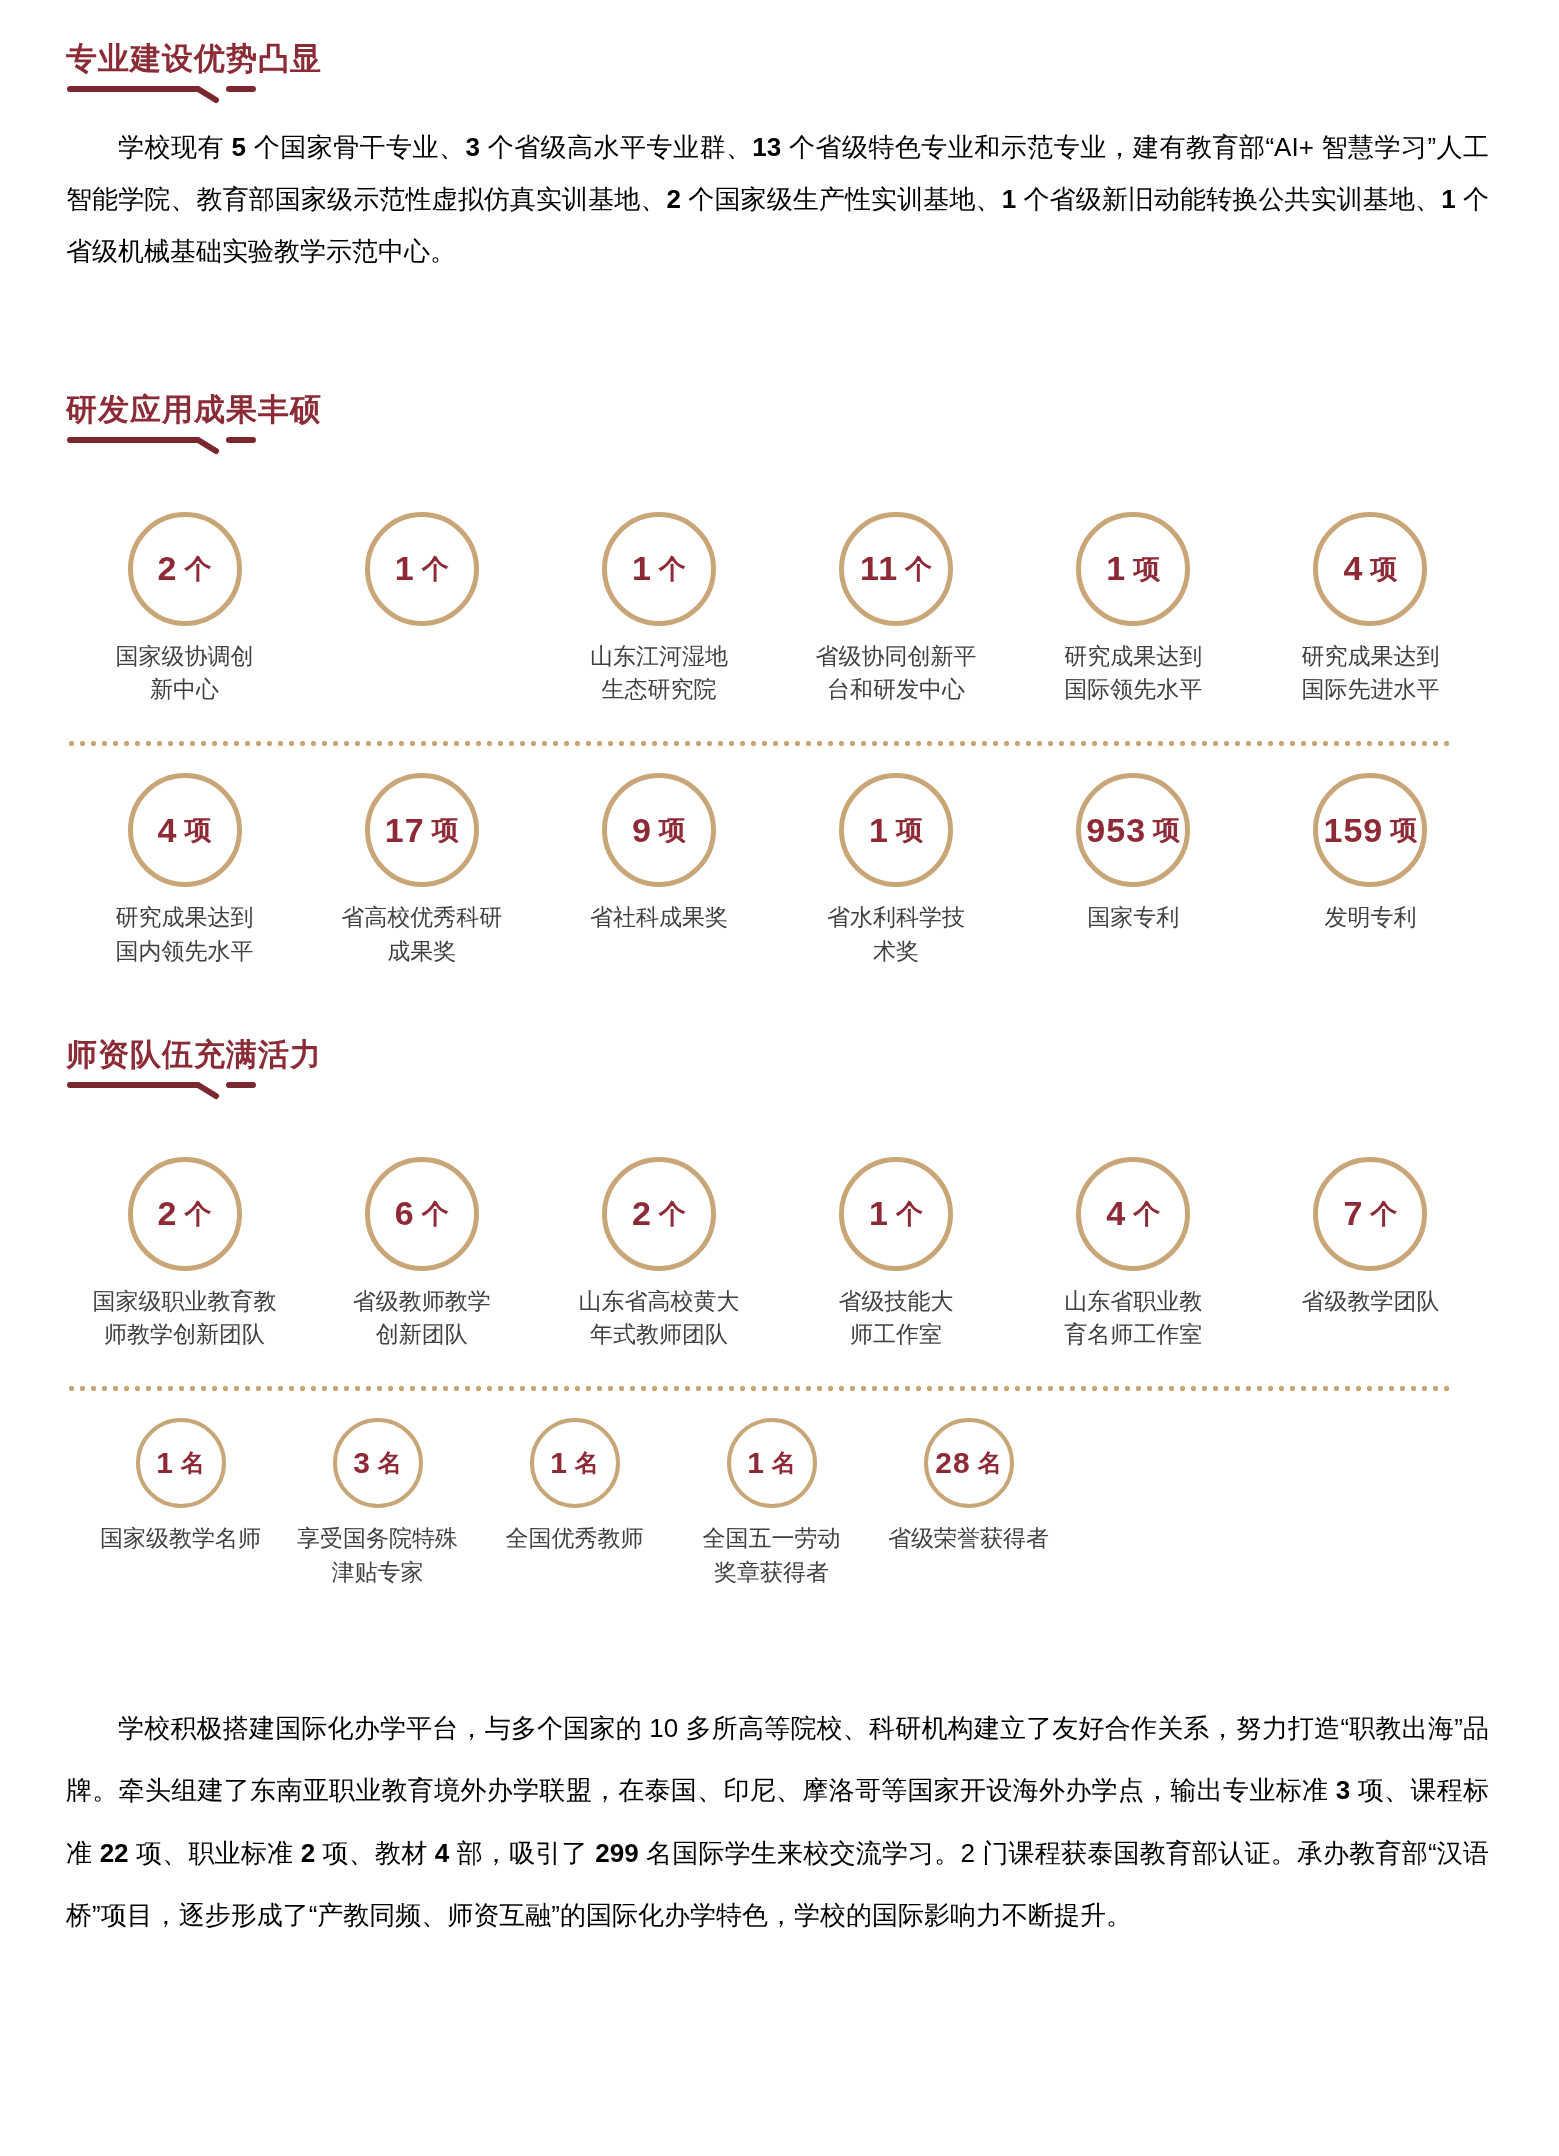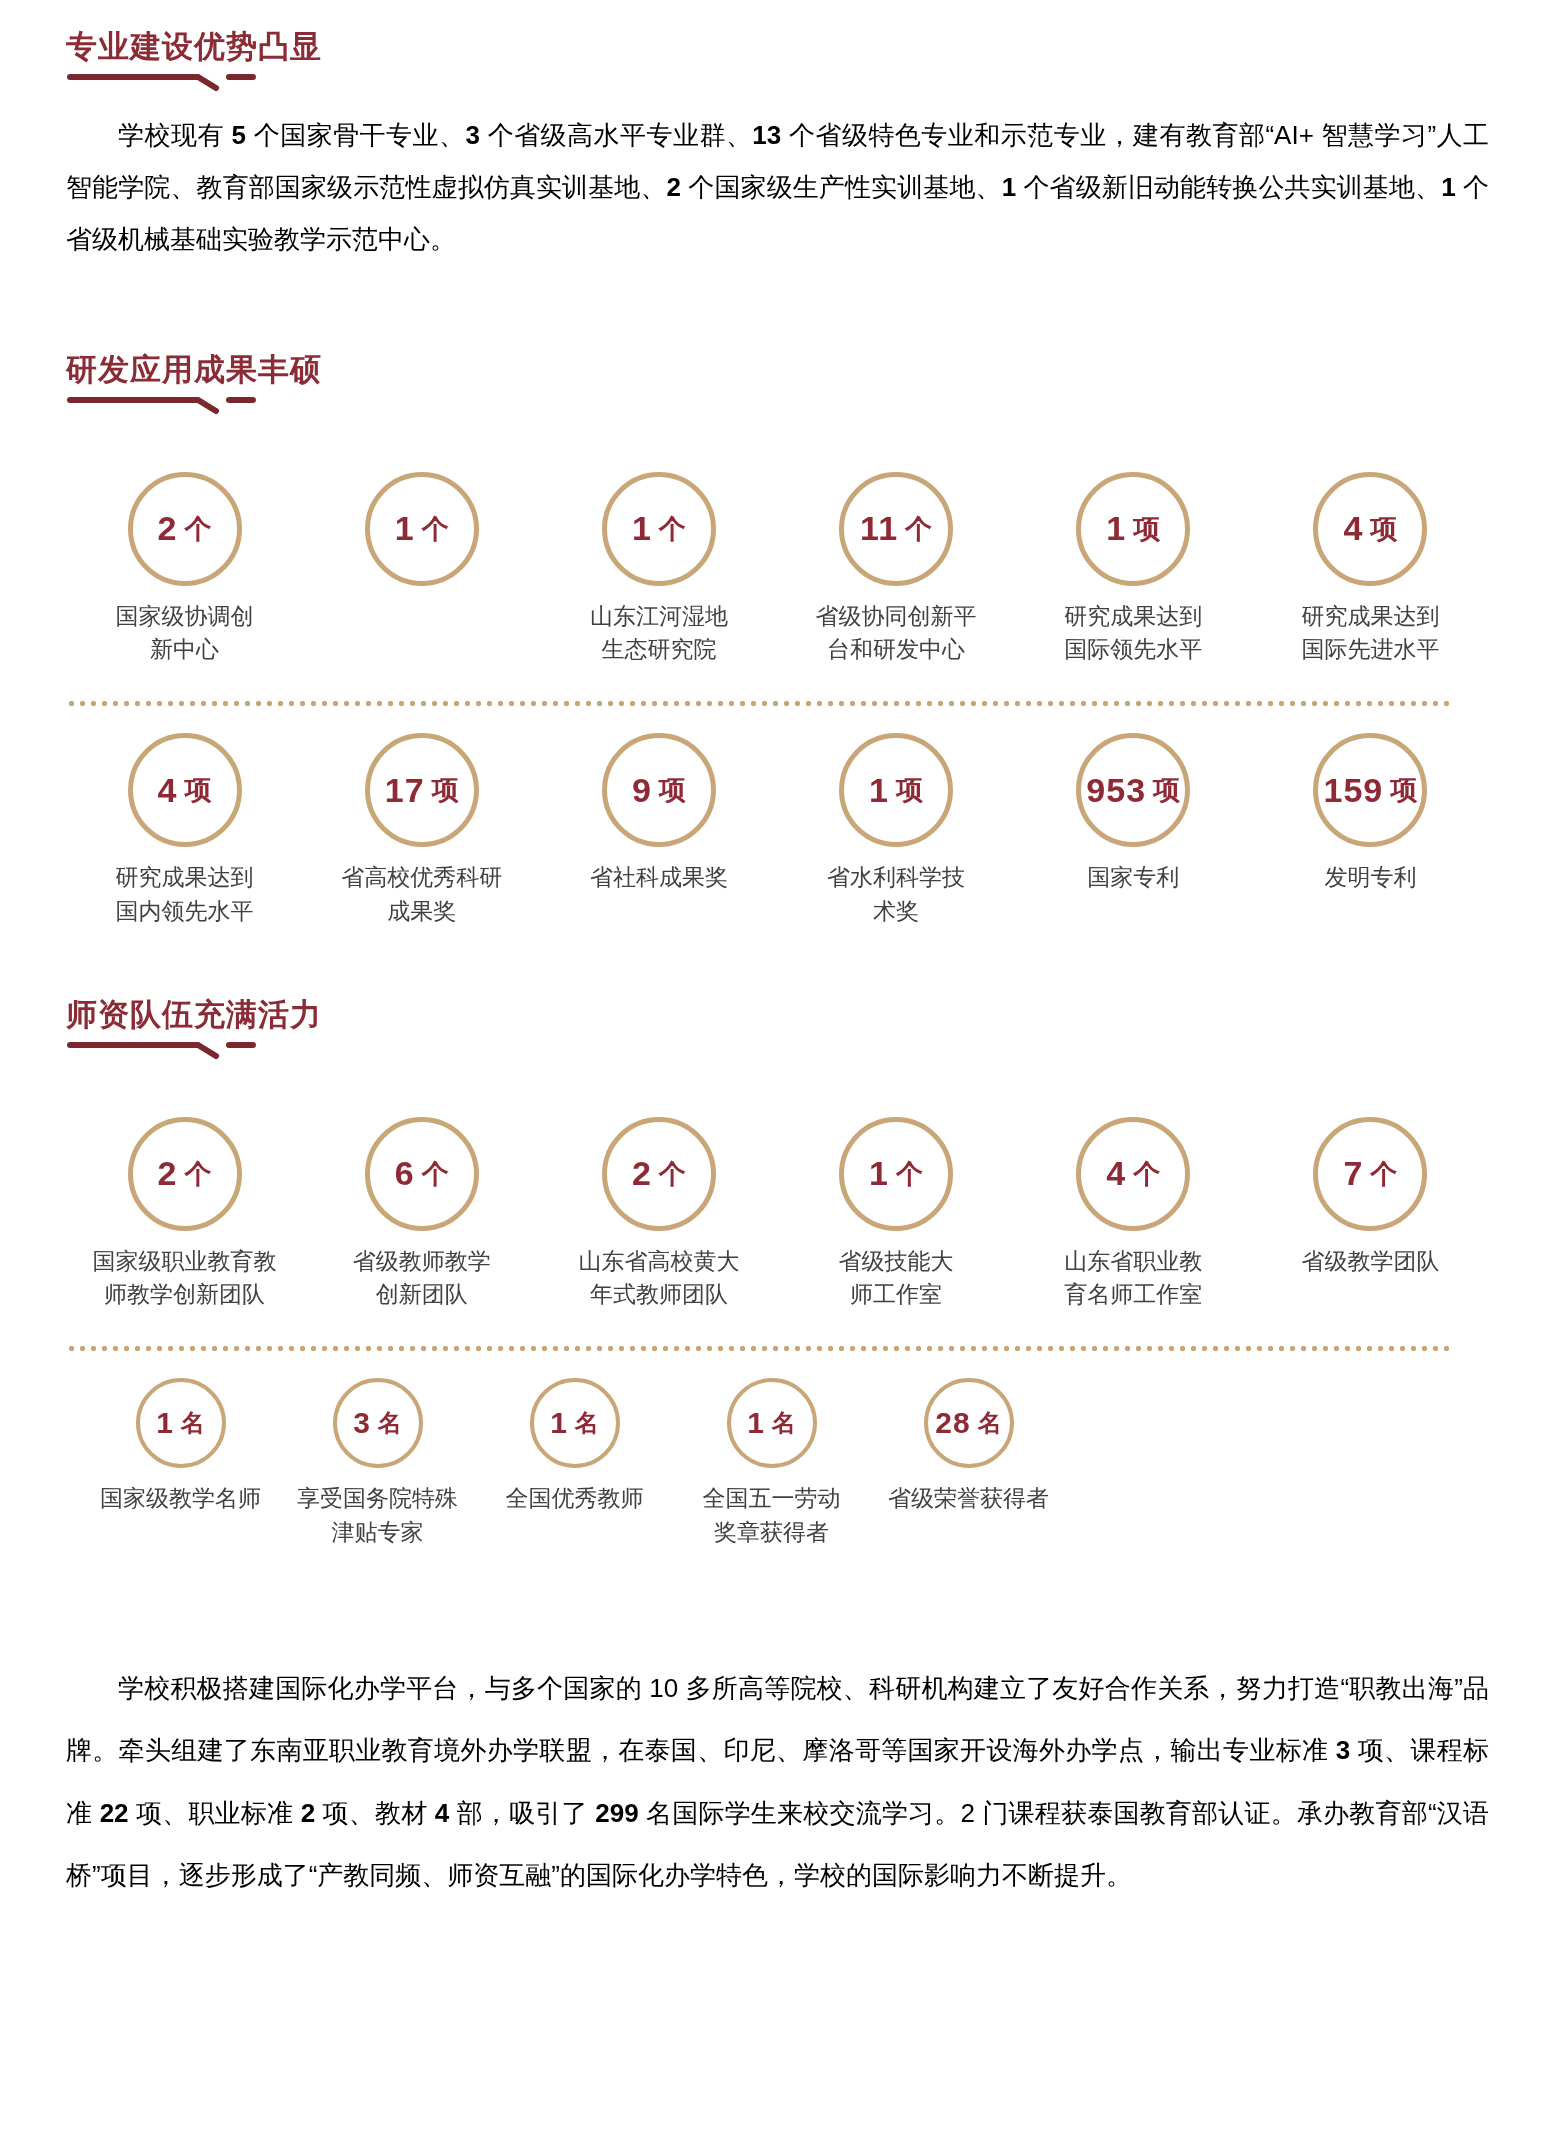--- a/index.html
+++ b/index.html
@@ -3,21 +3,21 @@
 <meta charset="utf-8">
 <style>
   html, body { margin: 0; padding: 0; }
   body {
     width: 1559px; height: 2156px;
     background: #ffffff;
     font-family: "Liberation Sans", "DejaVu Sans", sans-serif;
     color: #1f1f1f;
     overflow: hidden;
   }
-  .page { padding: 28px 70px 0 66px; box-sizing: border-box; }
+  .page { padding: 40px 70px 0 66px; box-sizing: border-box; }
 
   
   .sec-head { margin: 0; }
   .sec-title {
     margin: 0;
     font-size: 31px;
     font-weight: 800;
     color: #8a2b35;
     letter-spacing: 1px;
     line-height: 1.25;
@@ -30,21 +30,21 @@
     font-size: 26px;
     line-height: 2.0;
     text-align: justify;
     text-indent: 2em;
     color: #000000;
   }
   .para .num { font-weight: 700; }
   .para-wide { line-height: 2.4; margin-top: 10px; }
 
   
-  .section-research      { margin-top: 86px; }
+  .section-research      { margin-top: 114px; }
   .section-faculty       { margin-top: 68px; }
   .section-international { margin-top: 108px; }
 
   
   .stats-row {
     margin-top: 56px;
     display: grid;
     grid-template-columns: repeat(6, 1fr);
   }
   .stats-row.second { margin-top: 0; }

